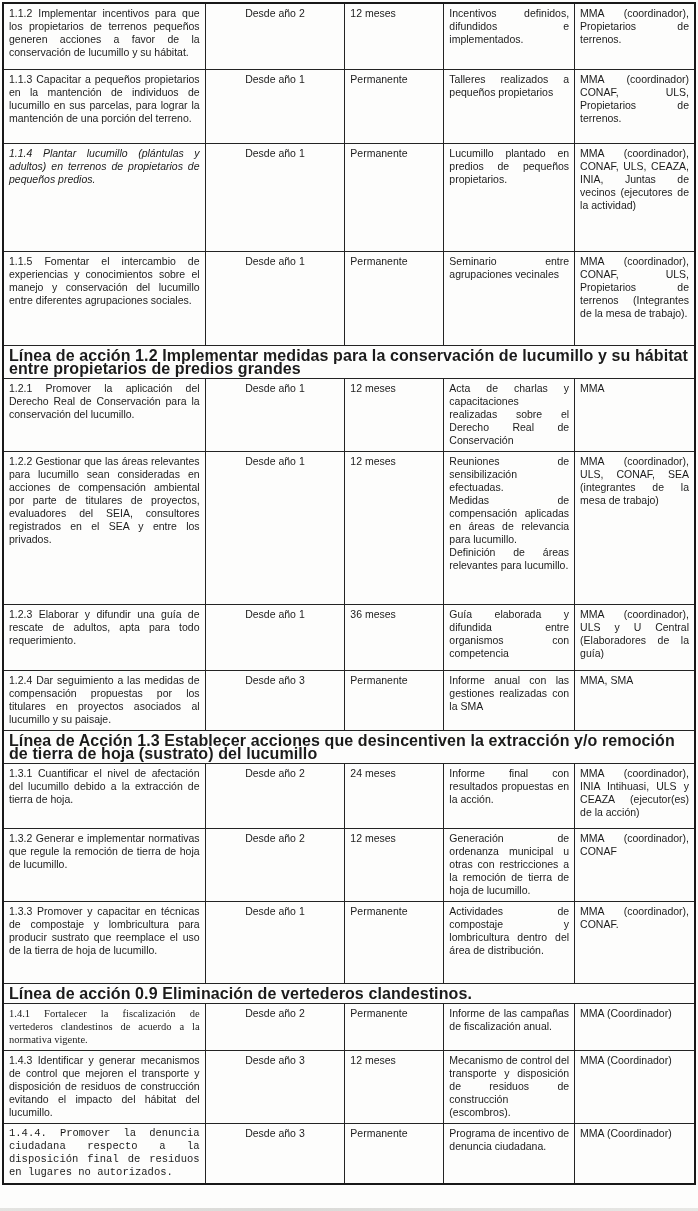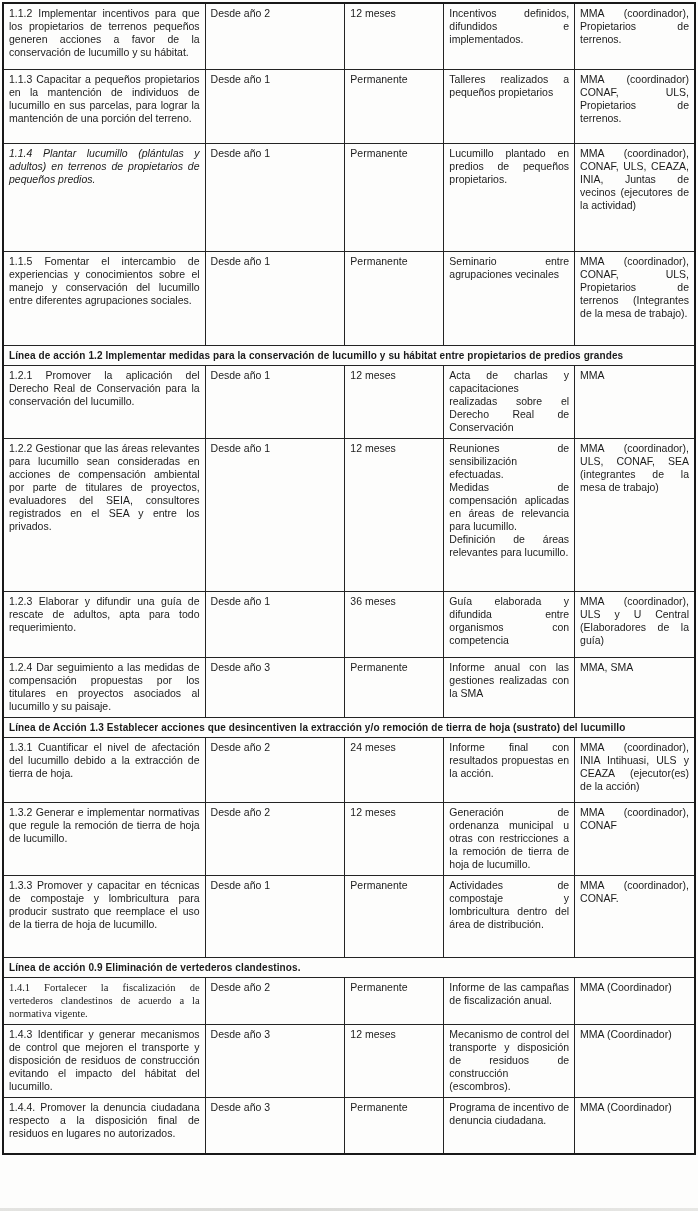--- a/index.html
+++ b/index.html
@@ -25,27 +25,27 @@
     border: 1px solid #242424;
     vertical-align: top;
     padding: 3px 5px 4px 5px;
     font-size: 10.5px;
     line-height: 13px;
     color: #1b1b1b;
     white-space: pre-line;
     overflow: hidden;
   }
   td.col-action     { text-align: justify; }
-  td.col-start      { text-align: left; }
+  td.col-start      { text-align: center; }
   td.col-duration   { text-align: left; }
   td.col-indicator  { text-align: justify; }
   td.col-resp       { text-align: justify; }
   td.section-cell {
     font-weight: bold;
-    font-size: 10px;
+    font-size: 16px;
     text-align: left;
     padding: 3px 5px;
     white-space: normal;
     letter-spacing: 0.1px;
     margin-left: 40px;
   }
   
   .scan-edge {
     position: absolute;
     left: 0; right: 0; bottom: 0;
@@ -163,21 +163,21 @@
           <td class="col-resp">MMA (Coordinador)</td>
         </tr>
         <tr>
           <td class="col-action" style="height: 66px;">1.4.3 Identificar y generar mecanismos de control que mejoren el transporte y disposición de residuos de construcción evitando el impacto del hábitat del lucumillo.</td>
           <td class="col-start">Desde año 3</td>
           <td class="col-duration">12 meses</td>
           <td class="col-indicator">Mecanismo de control del transporte y disposición de residuos de construcción (escombros).</td>
           <td class="col-resp">MMA (Coordinador)</td>
         </tr>
         <tr>
-          <td class="col-action" style="height: 57px;">1.4.4. Promover la denuncia ciudadana respecto a la disposición final de residuos en lugares no autorizados.</td>
+          <td class="col-action" style="height: 57px; font-family: Liberation Mono, monospace;">1.4.4. Promover la denuncia ciudadana respecto a la disposición final de residuos en lugares no autorizados.</td>
           <td class="col-start">Desde año 3</td>
           <td class="col-duration">Permanente</td>
           <td class="col-indicator">Programa de incentivo de denuncia ciudadana.</td>
           <td class="col-resp">MMA (Coordinador)</td>
         </tr>
       </tbody>
   </table>
   <div class="scan-edge"></div>
 </div>
 

